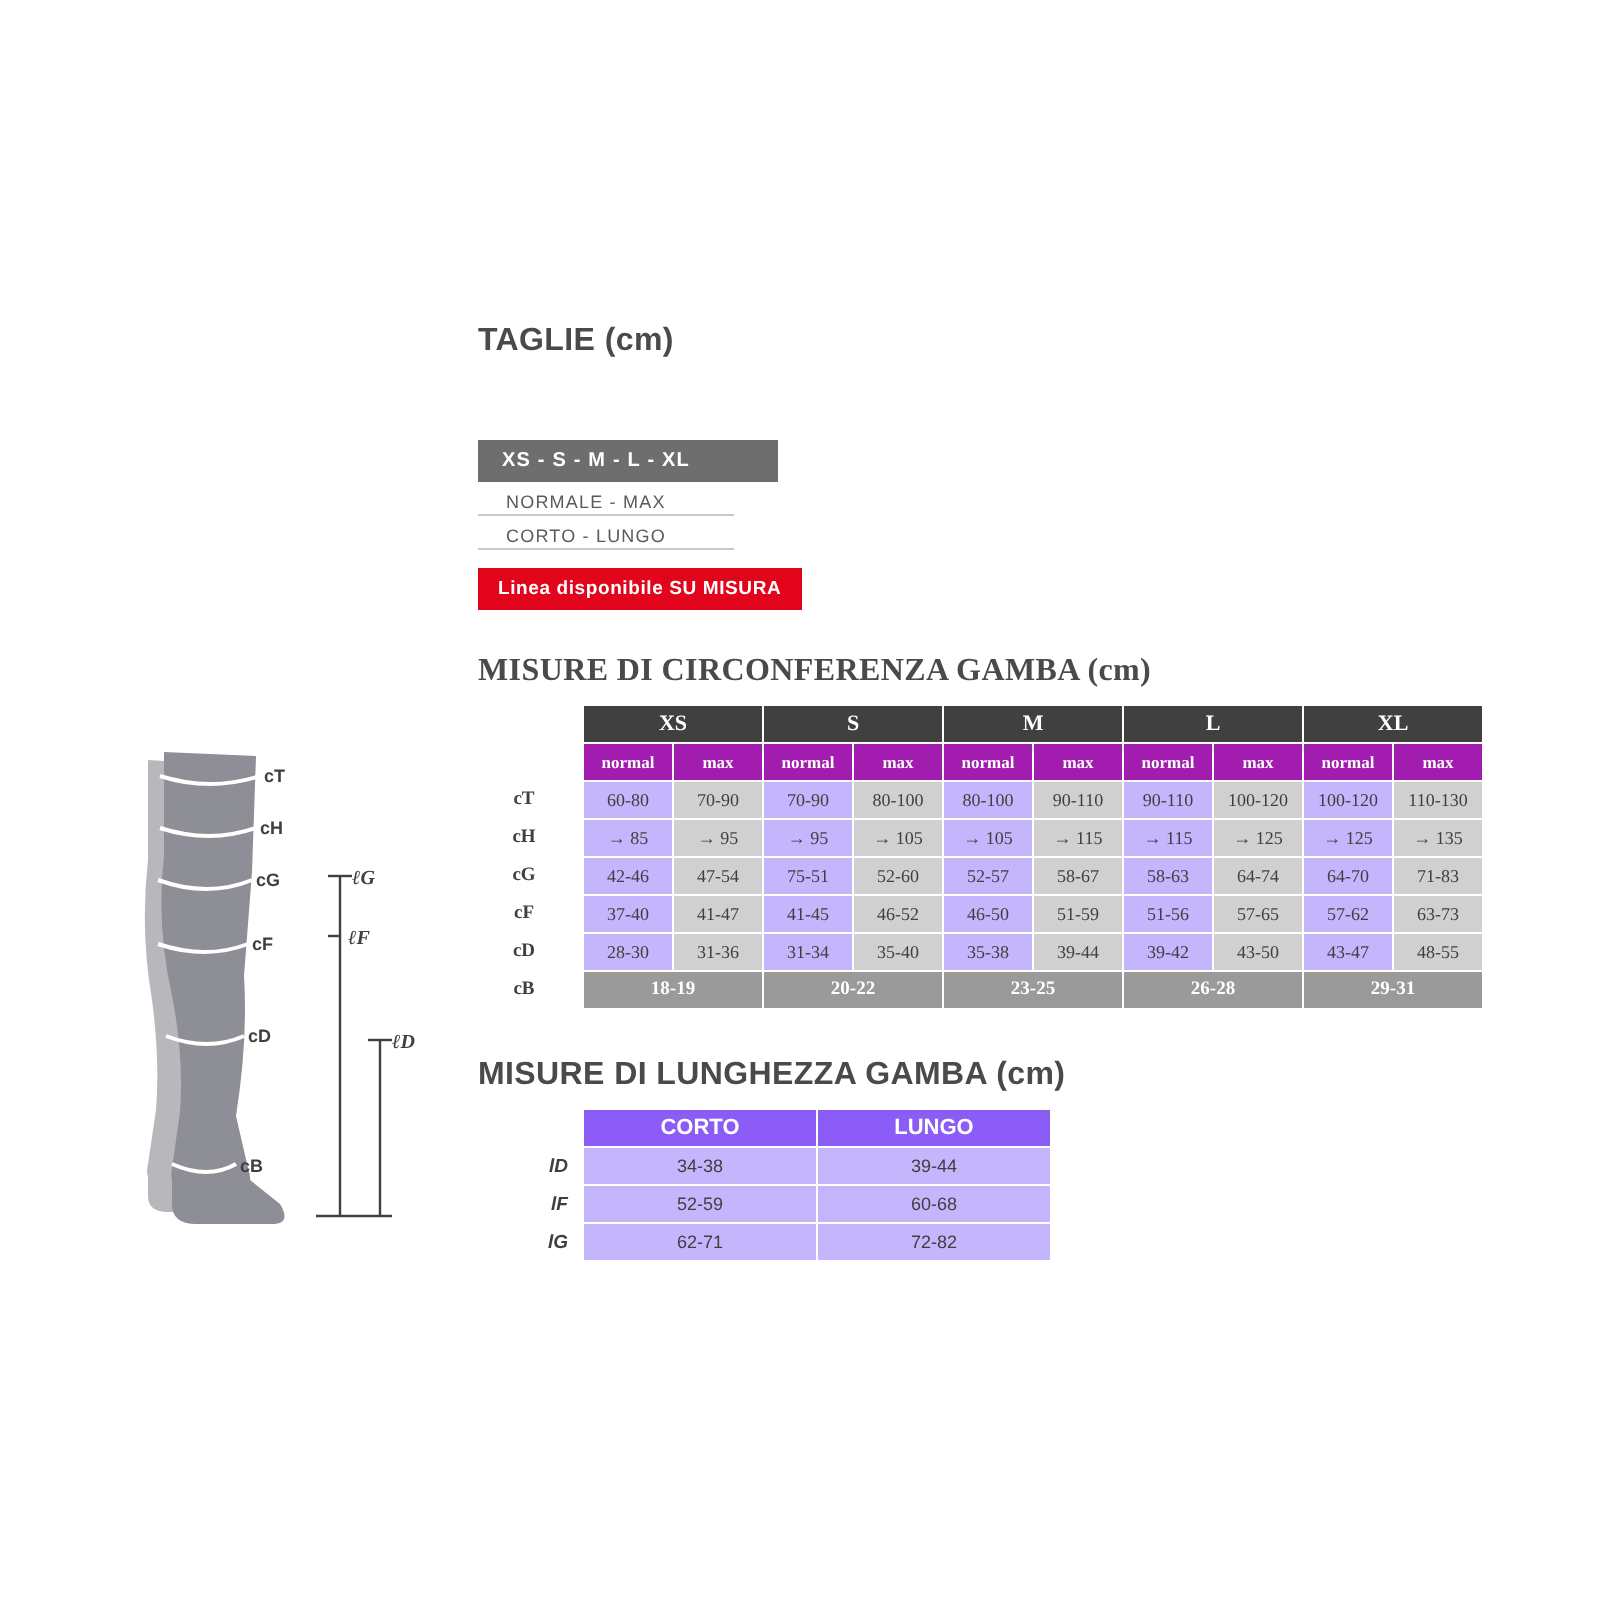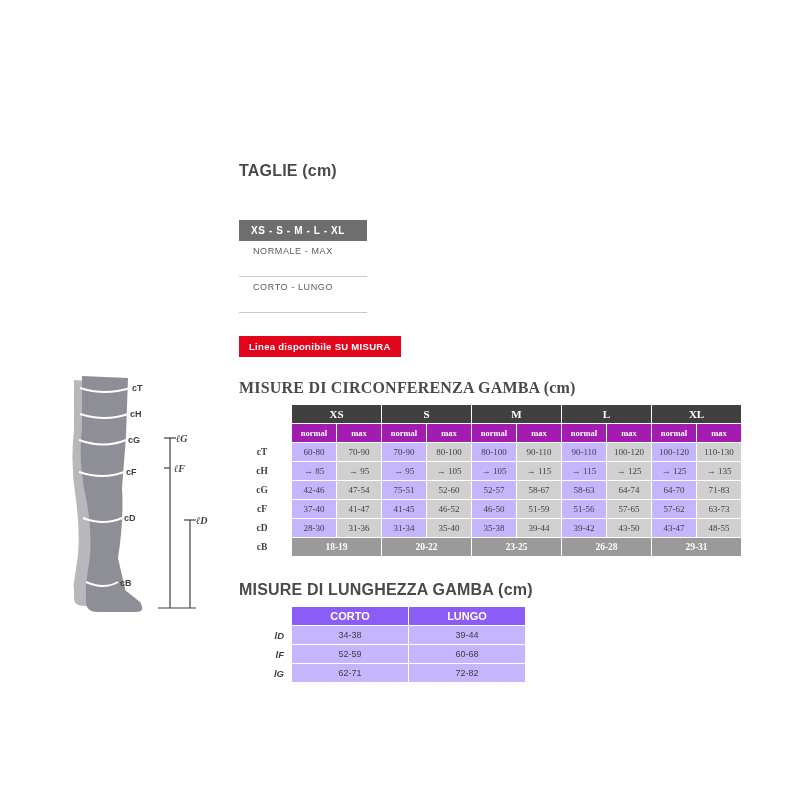--- a/index.html
+++ b/index.html
@@ -43,37 +43,37 @@
     margin: 0 0 7px 0;
   }
 
   .taglie-bar {
     background: #6e6e6e;
     color: #ffffff;
     font-size: 10px;
     font-weight: bold;
     letter-spacing: 0.6px;
     padding: 5px 0 5px 12px;
-    width: 128px;
+    width: 150px;
     box-sizing: border-box;
     margin-top: 40px;
   }
   .sub-line {
     font-size: 9px;
     color: #5a5a5a;
     letter-spacing: 0.6px;
-    padding: 5px 0 20px 14px;
+    padding: 5px 0 1px 14px;
     border-bottom: 1px solid #c9c9c9;
     width: 128px;
     box-sizing: border-box;
   }
   .sub-line.second { border-bottom: 1px solid #c9c9c9; }
 
   .su-misura {
-    margin-top: 23px;
+    margin-top: 9px;
     background: #e2041b;
     color: #ffffff;
     font-size: 9.5px;
     font-weight: bold;
     letter-spacing: 0.3px;
     padding: 5px 10px 5px 10px;
     display: inline-block;
   }
 
   

